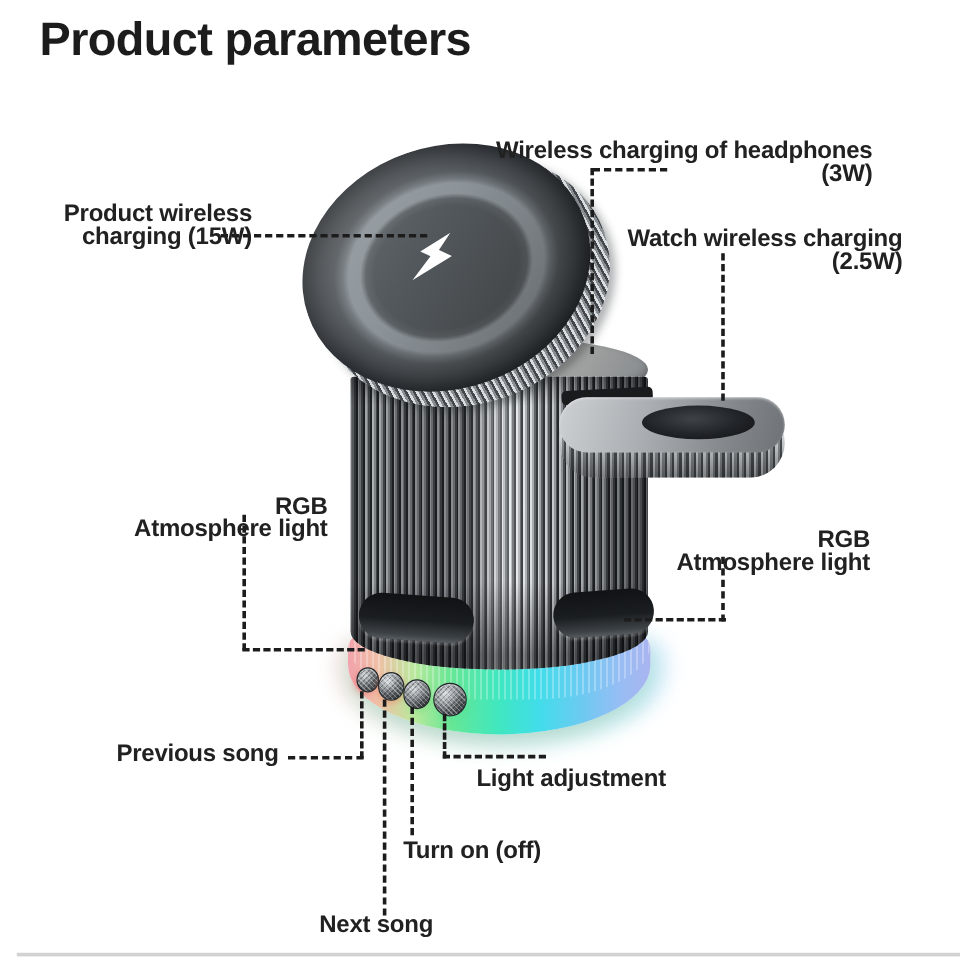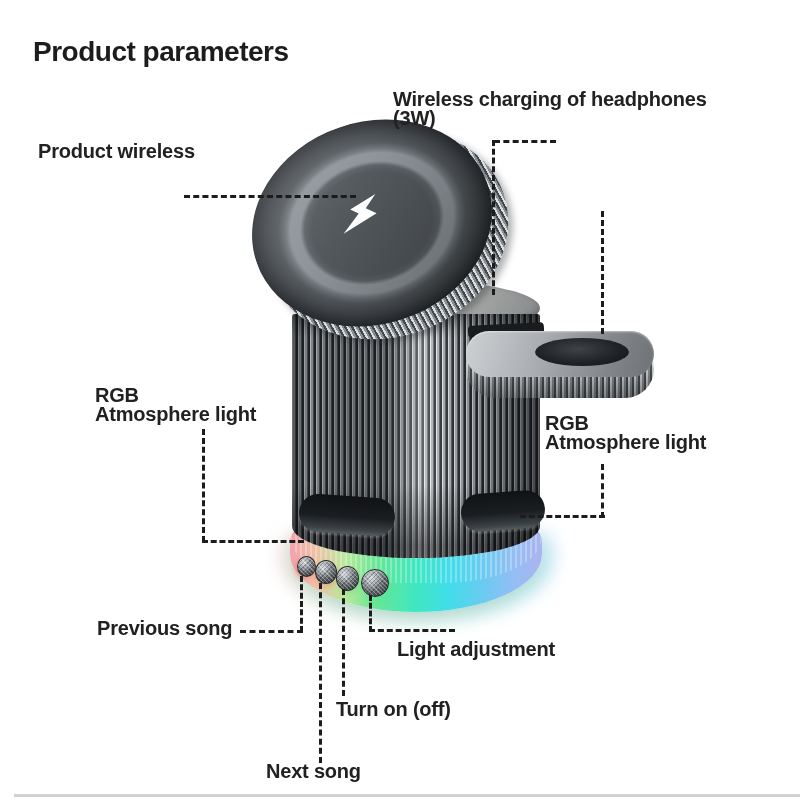--- a/index.html
+++ b/index.html
@@ -2,25 +2,25 @@
 <html><head>
 <meta charset="utf-8">
 <style>
   html,body{margin:0;padding:0;background:#fff;}
   .canvas{
     position:relative;width:800px;height:800px;background:#fff;overflow:hidden;
     font-family:"Liberation Sans", sans-serif;color:#1f1f1f;
   }
   
   .title{
-    position:absolute;left:33px;top:12px;font-size:28px;font-weight:700;
-    letter-spacing:-0.5px;color:#1c1c1c;margin-top:24px;
+    position:absolute;left:33px;top:12px;font-size:39px;font-weight:700;
+    letter-spacing:-0.5px;color:#1c1c1c;
   }
   .lbl{position:absolute;font-size:20px;font-weight:700;line-height:19px;letter-spacing:-0.2px;color:#212121;z-index:12;}
-  .lbl.center{text-align:left;}
+  .lbl.center{text-align:right;margin-top:27px;}
   .ln{display:block;}
   
   .dash-h{position:absolute;height:0;border-top:3px dashed #1c1c1c;z-index:11;}
   .dash-v{position:absolute;width:0;border-left:3px dashed #1c1c1c;z-index:11;}
   
   .device{position:absolute;inset:0;z-index:1;}
   .top-plate{
     position:absolute;left:296px;top:281px;width:244px;height:54px;border-radius:50%;
     background:linear-gradient(115deg,#efece3 0%,#d6d5cf 22%,#bcbcb7 45%,#9fa1a0 75%,#83878a 100%);
     box-shadow:inset 0 -3px 6px rgba(60,64,68,.45);z-index:2;
@@ -163,27 +163,32 @@
   <div class="dash-h" style="left:520px;top:515px;width:85px;"></div>
   <div class="dash-v" style="left:300px;top:576px;height:56px;"></div>
   <div class="dash-h" style="left:240px;top:630px;width:63px;"></div>
   <div class="dash-v" style="left:369px;top:595px;height:37px;"></div>
   <div class="dash-h" style="left:369px;top:629px;width:86px;"></div>
   <div class="dash-v" style="left:342px;top:589px;height:107px;"></div>
   <div class="dash-v" style="left:319px;top:583px;height:180px;"></div>
 
   <div class="lbl center" style="left:38px;top:142px;width:172px;">
     <span class="ln">Product wireless</span>
+    <span class="ln">charging (15W)</span>
   </div>
 
   <div class="lbl center" style="left:393px;top:90px;width:334px;">
     <span class="ln">Wireless charging of headphones</span>
     <span class="ln">(3W)</span>
   </div>
 
+  <div class="lbl center" style="left:500px;top:163px;width:252px;">
+    <span class="ln">Watch wireless charging</span>
+    <span class="ln">(2.5W)</span>
+  </div>
 
   <div class="lbl center" style="left:95px;top:386px;width:178px;">
     <span class="ln">RGB</span>
     <span class="ln">Atmosphere light</span>
   </div>
 
   <div class="lbl center" style="left:545px;top:414px;width:180px;">
     <span class="ln">RGB</span>
     <span class="ln">Atmosphere light</span>
   </div>

